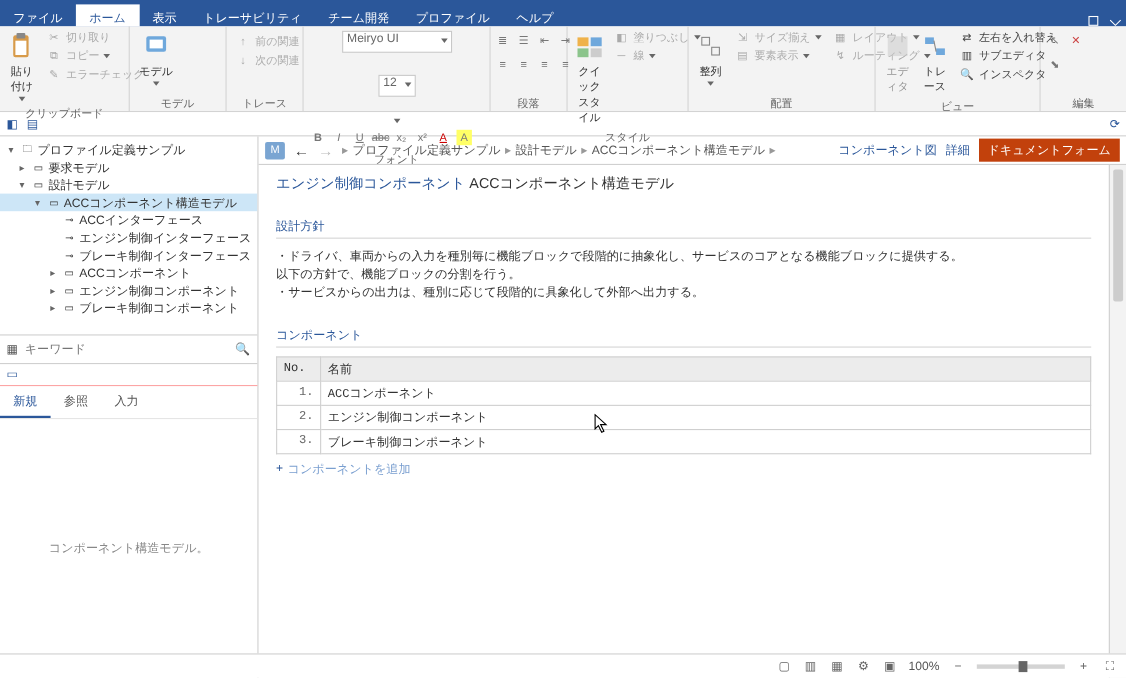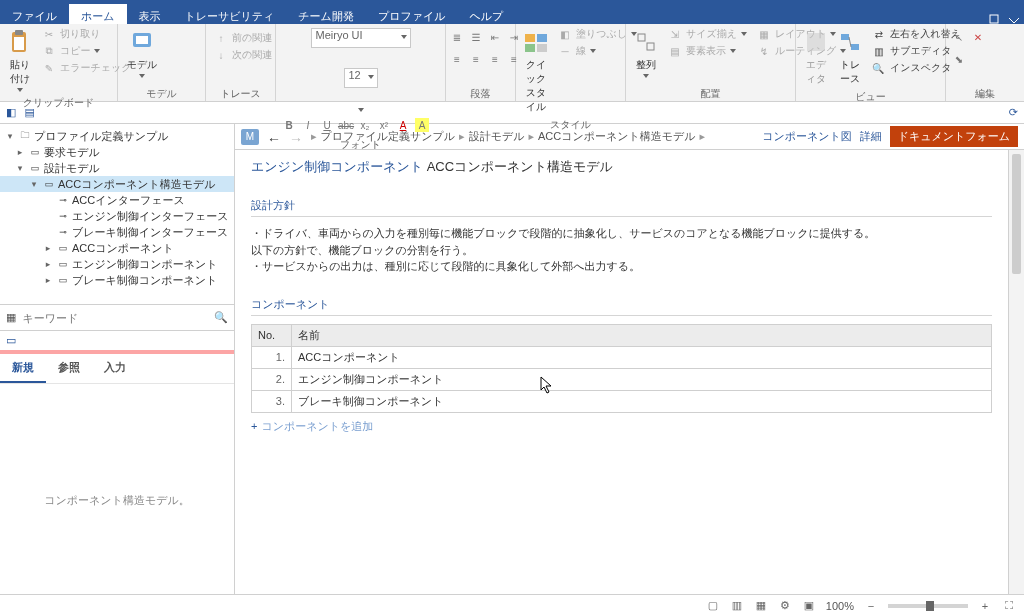--- a/index.html
+++ b/index.html
@@ -38,42 +38,42 @@
 .tree { flex: none; height: 180px; overflow:auto; padding: 4px 0; }
 .tree-row { display:flex; align-items:center; height: 16px; padding: 0 4px; gap: 2px; white-space: nowrap; font-size: 11px; }
 .tree-row.sel { background: #cde6f7; }
 .tw { display:inline-block; width:12px; text-align:center; color:#666; font-size:9px; }
 .ticon { width:14px; height:12px; display:inline-flex; align-items:center; justify-content:center; font-size:9px; }
 .tree .pad1{padding-left:14px}.tree .pad2{padding-left:28px}.tree .pad3{padding-left:42px}
 
 .search-row { border-top:1px solid #d0d0d0; height:26px; display:flex; align-items:center; padding:0 6px; gap:6px; }
 .search-row input { flex:1; border:none; font-size:11px; color:#888; outline:none; }
 
-.side-tabs { display:flex; border-top:4px solid #fca5a5;font-weight:bold; }
+.side-tabs { display:flex; border-top:1px solid #fca5a5; }
 .side-tabs .t { padding:6px 12px; font-size:11px; color:#555; }
 .side-tabs .t.active { color:#2b579a; border-bottom:2px solid #2b579a; }
 .side-lower { flex:1; display:flex; align-items:center; justify-content:center; color:#888; font-size:11px; border-top:1px solid #e5e5e5; }
 
 
 .content { flex:1; display:flex; flex-direction:column; }
 .toolbar2 { height:26px; border-bottom:1px solid #d0d0d0; display:flex; align-items:center; padding:0 6px; gap:8px; }
 .toolbar2 .mbox { width:18px; height:16px; background:#7aa5d2; color:#fff; font-size:10px; display:flex; align-items:center; justify-content:center; border-radius:2px; }
 .breadcrumb { display:flex; align-items:center; gap:4px; color:#555; font-size:11px; }
 .breadcrumb span.sep{ color:#999; }
 .toolbar2 .spacer{flex:1}
 .link { color:#2b579a; font-size:11px; }
 .btn-primary { background:#c2410c; color:#fff; padding:3px 8px; font-size:11px; }
 
 .doc { padding:8px 16px 16px; overflow:auto; flex:1; }
 .doc h1 { font-size:13px; font-weight:normal; color:#333; margin-bottom:14px; }
 .doc h1 .blue { color:#2b579a; }
 .sect { color:#2b579a; font-size:11px; border-bottom:1px solid #d5d5d5; padding-bottom:3px; margin:22px 0 8px;}
 .para { font-size:11px; color:#333; line-height:1.5; margin-bottom:12px; }
 table.comp { width:100%; border-collapse:collapse; font-size:11px; }
-table.comp th, table.comp td { border:1px solid #cfcfcf; padding:3px 6px; text-align:left; }
+table.comp th, table.comp td { border:1px solid #cfcfcf; padding:3px 6px; text-align:left;font-family:Liberation Mono, monospace; }
 table.comp th { background:#ececec; font-weight:normal; }
 table.comp td.no{ width:40px; text-align:right; color:#666;}
 .addlink { color:#7a9fd0; font-size:11px; margin-top:6px; display:flex; gap:4px; align-items:center; }
 
 
 .vscroll { width:16px; border-left:1px solid #d0d0d0; background:#f3f3f3; position:relative;}
 .vscroll .thumb{ position:absolute; left:3px; right:3px; top:4px; height:120px; background:#cdcdcd; border-radius:2px;}
 .content-row { display:flex; flex:1; min-height:0;}
 
 

